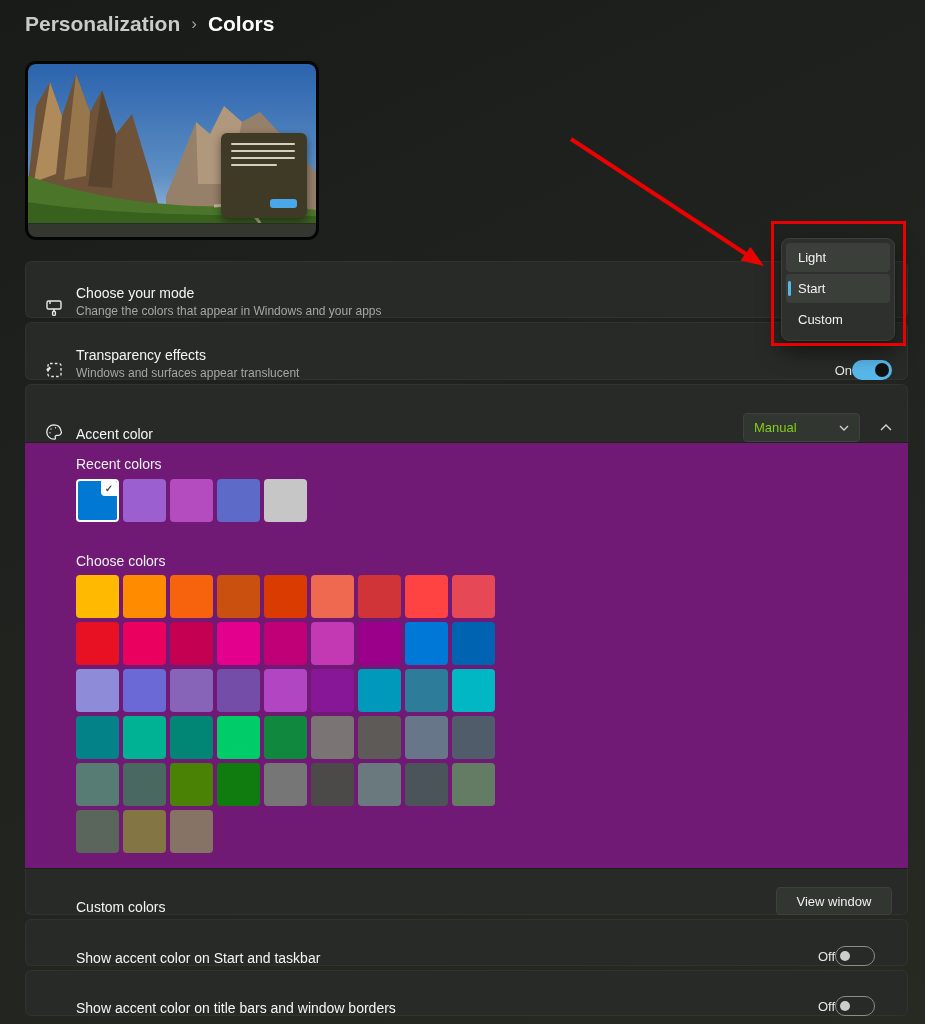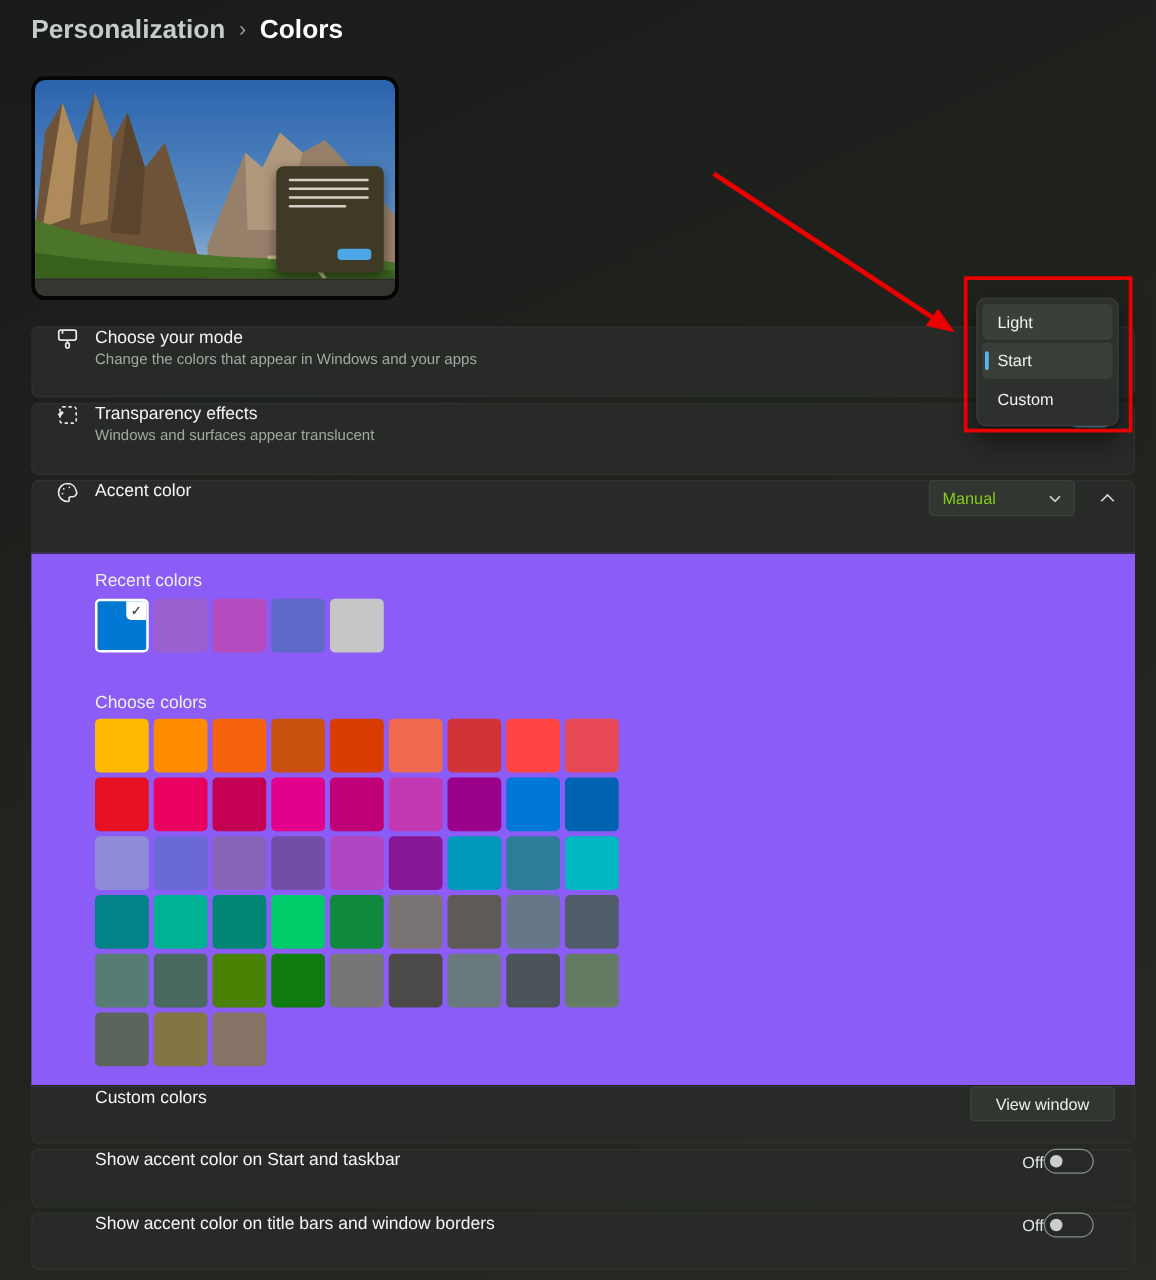--- a/index.html
+++ b/index.html
@@ -24,33 +24,33 @@
   .mini-window { position:absolute; left:193px; top:69px; width:86px; height:85px;
     background:#3e3a26; border-radius:6px; box-shadow:0 4px 10px rgba(0,0,0,.45); padding:10px 10px; }
   .mini-line { height:2px; background:#d3cfc2; border-radius:1px; margin-bottom:5px; }
   .mini-line.l1,.mini-line.l2,.mini-line.l3 { width:64px; }
   .mini-line.l4 { width:46px; }
   .mini-button { position:absolute; right:10px; bottom:10px; width:27px; height:9px; border-radius:3px; background:#4ba7e8; }
 
   
   .card { position:absolute; left:25px; width:883px; background:#272a26; border-radius:6px;
     box-shadow:inset 0 0 0 1px rgba(255,255,255,0.045); }
-  .rowflex { display:flex; align-items:flex-start; height:100%; padding:0 16px 0 19px; }
+  .rowflex { display:flex; align-items:flex-end; height:100%; padding:0 16px 0 19px; }
   .row-icon { width:20px; height:20px; margin-right:12px; flex:0 0 auto; display:flex; align-items:center; justify-content:center; }
   .row-text { flex:1 1 auto; min-width:0; }
   .row-title { font-size:14px; color:#f4f6f4; }
   .row-sub { font-size:12px; color:#a3a8a3; margin-top:3px; }
   .row-right { display:flex; align-items:center; flex:0 0 auto; }
   .state-label { font-size:13px; color:#e4e7e4; }
 
   .card.mode { top:261px; height:57px; }
   .card.transparency { top:322px; height:58px; }
   .card.accent { top:384px; height:531px; display:flex; flex-direction:column; overflow:hidden; }
   .accent-header { height:58px; flex:0 0 auto; }
-  .accent-expanded { flex:1 1 auto; background:#8b5cf6; border-top:1px solid #1d201d; border-bottom:1px solid #1d201d;
+  .accent-expanded { flex:1 1 auto; background:#701a75; border-top:1px solid #1d201d; border-bottom:1px solid #1d201d;
     padding:13px 16px 0 51px; overflow:hidden; }
   .accent-footer { height:46px; flex:0 0 auto; }
   .accent-footer .rowflex { padding-left:51px; }
   .card.small1 { top:919px; height:47px; }
   .card.small2 { top:970px; height:46px; }
   .card.small1 .rowflex, .card.small2 .rowflex { padding-left:51px; padding-right:33px; }
 
   
   .toggle { position:relative; width:40px; height:20px; border-radius:10px; cursor:pointer; flex:0 0 auto; }
   .toggle.on { background:#58b7ea; }

